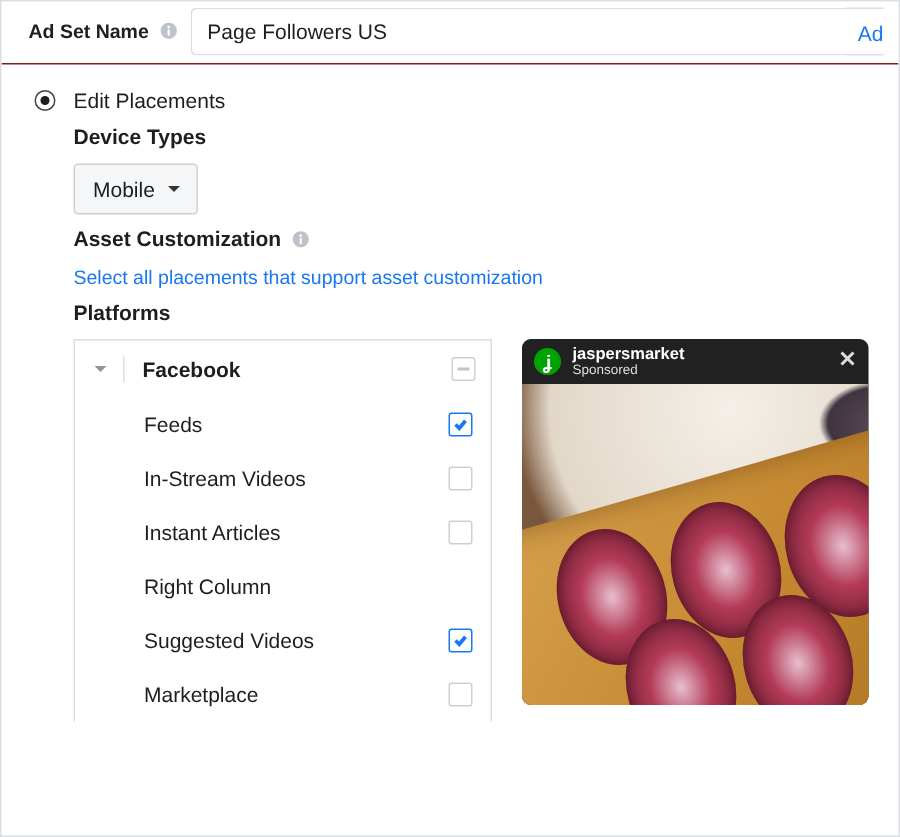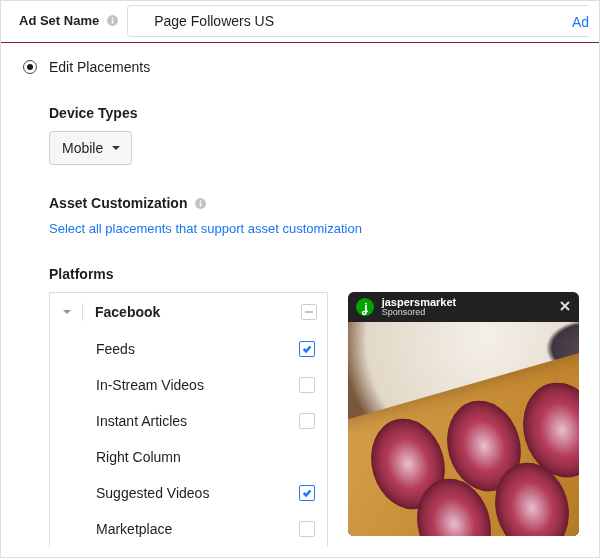--- a/index.html
+++ b/index.html
@@ -45,21 +45,21 @@
     flex: 1;
     display: flex;
     align-items: center;
   }
   .topbar input {
     flex: 1;
     height: 32px;
     border: 1px solid #dadde1;
     border-right: none;
     border-radius: 4px 0 0 4px;
-    padding: 0 26px;
+    padding: 0 10px;
     font-size: 14px;
     color: #1c1e21;
     background: #fff;
   }
   .topbar .right-crop {
     color: #1877f2;
     font-size: 14px;
     padding: 0 0 0 8px;
     height: 32px;
     line-height: 32px;
@@ -103,21 +103,21 @@
     color: #90949c;
     line-height: 1.45;
   }
   .desc .learn {
     color: #1877f2;
   }
 
   .field-label {
     font-weight: 700;
     font-size: 14px;
-    margin-top: 30px;
+    margin-top: 8px;
     margin-bottom: 10px;
     display: flex;
     align-items: center;
     gap: 6px;
   }
 
   .dropdown {
     display: inline-flex;
     align-items: center;
     border: 1px solid #ced0d4;

